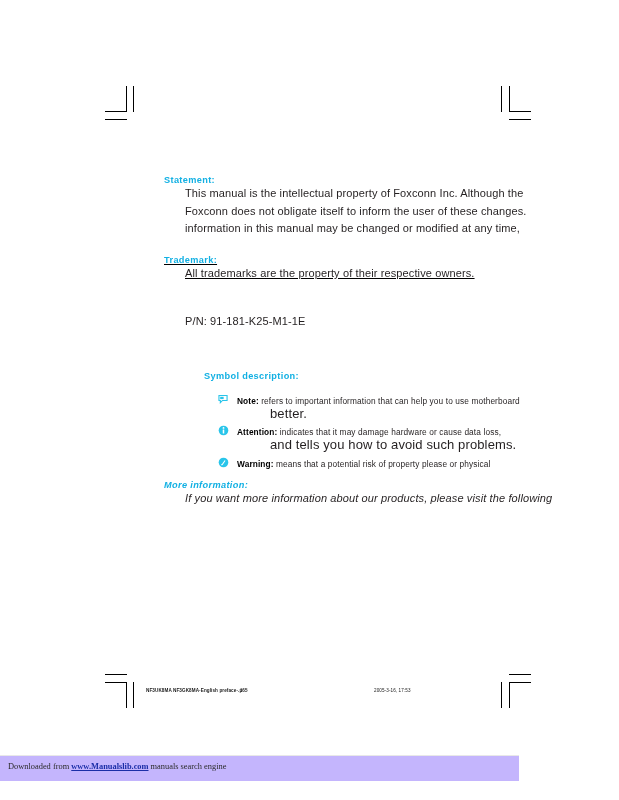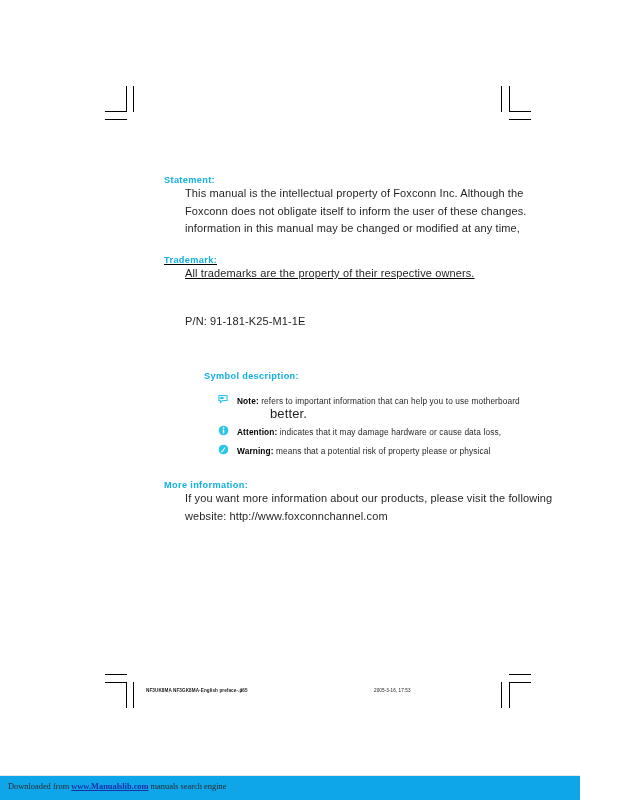--- a/index.html
+++ b/index.html
@@ -91,21 +91,21 @@
   #sec-statement   { position: absolute; left: 0;  top: 0;   }
   #sec-statement .body-line:first-of-type { margin-top: 8px; }
 
   #sec-trademark   { position: absolute; left: 0;  top: 80px; text-decoration: underline; }
   #sec-trademark .body-line:first-of-type { margin-top: 8px; }
 
   #sec-version     { position: absolute; left: 0;  top: 129px; }
   #sec-version .body-line:first-of-type { margin-top: 8px; }
 
   #sec-symbol      { position: absolute; left: 0;  top: 196px; margin-left: 40px; }
-  #sec-more        { position: absolute; left: 0;  top: 305px; }
+  #sec-more        { position: absolute; left: 0;  top: 305px; font-style: italic; }
   #sec-more .body-line:first-of-type { margin-top: 8px; }
 
   
   .sym-list { margin-top: 9px; }
 
   .sym-item {
     position: relative;
     padding-left: 33px;
     margin-bottom: 1px;
   }
@@ -151,24 +151,24 @@
     font-family: "Liberation Sans", sans-serif;
   }
   .sf-file { position: absolute; left: 138px; top: 2px; white-space: nowrap; font-weight: bold; }
   .sf-page { position: absolute; left: 232px; top: 2px; }
   .sf-date { position: absolute; left: 366px; top: 2px; white-space: nowrap; }
 
   
   .watermark {
     position: absolute;
     left: 0;
-    top: 775px;
-    width: 580px;
+    top: 755px;
+    width: 519px;
     height: 25px;
-    background: #0ea5e9;
+    background: #c4b5fd;
     border-top: 1px solid #e8e8e8;
   }
   .wm-text {
     position: absolute;
     left: 8px;
     top: 6px;
     font-family: "Liberation Serif", serif;
     font-size: 8.4px;
     color: #2b2b2b;
     white-space: nowrap;
@@ -250,20 +250,21 @@
           <span class="sym-icon">
             <svg viewBox="0 0 16 16" width="11" height="11" aria-hidden="true">
               <circle cx="8" cy="8" r="7" fill="#29c5ea"></circle>
               <rect x="6.9" y="6.4" width="2.2" height="6" rx="0.5" fill="#ffffff"></rect>
               <circle cx="8" cy="4.2" r="1.35" fill="#ffffff"></circle>
             </svg>
           </span>
           <span class="sym-text">
             <b>Attention</b><b>:</b><span>  indicates that it may damage hardware or cause data loss,</span>
           </span>
+          <div class="sym-cont">and tells you how to avoid such problems.</div>
         </div>
 
         <div class="sym-item">
           <span class="sym-icon">
             <svg viewBox="0 0 16 16" width="11" height="11" aria-hidden="true">
               <circle cx="8" cy="8" r="7" fill="#29c5ea"></circle>
               <path d="M5.3 10.8 L9.6 4.6 L10.9 5.5 L6.6 11.6 Z" fill="#ffffff"></path>
               <circle cx="5.6" cy="11.1" r="0.9" fill="#ffffff"></circle>
             </svg>
           </span>
@@ -271,21 +272,20 @@
             <b>Warning</b><b>:</b><span> means that a potential risk of property please or physical</span>
           </span>
         </div>
 
       </div>
     </div>
 
     <div class="section" id="sec-more">
       <p class="heading">More information:</p>
       <p class="body-line">If you want more information about our products, please visit the following</p>
-      <p class="body-line">website:  http://www.foxconnchannel.com</p>
     </div>
 
   </div>
 
   <div class="sheet-footer">
     <span class="sf-file">NF3UK8MA NF3GK8MA-English preface-.p65</span>
     <span class="sf-page">1</span>
     <span class="sf-date">2005-3-16, 17:53</span>
   </div>
 

